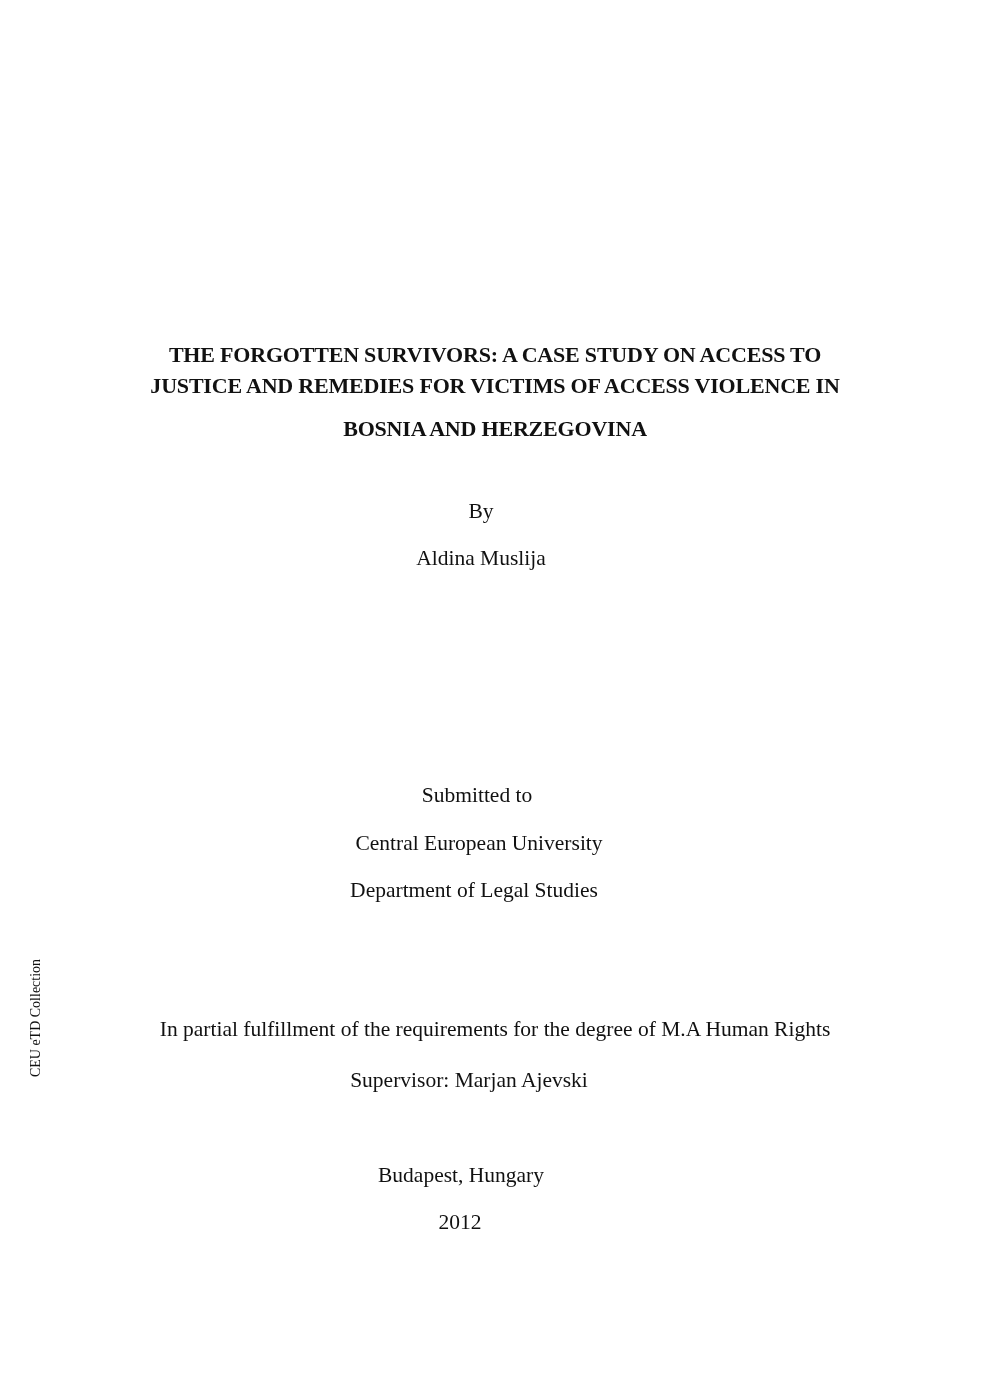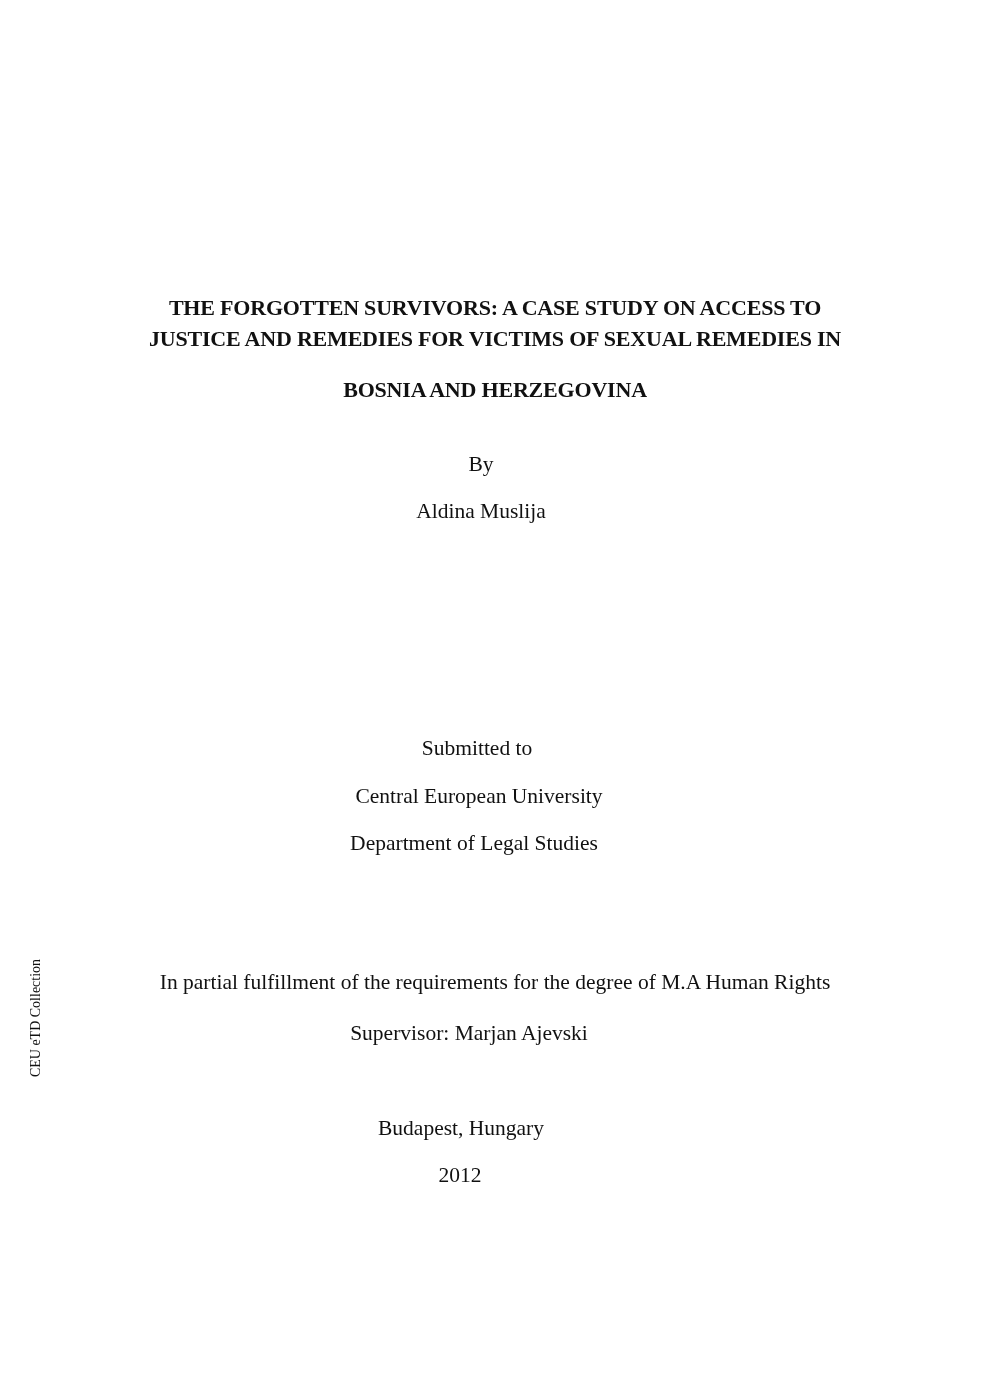--- a/index.html
+++ b/index.html
@@ -1,31 +1,31 @@
 <!DOCTYPE html>
 <html><head>
   <meta charset="utf-8">
   <style>
     html, body { margin: 0; padding: 0; background: #ffffff; }
     body { width: 990px; height: 1400px; position: relative; overflow: hidden;
            font-family: "Liberation Serif", "DejaVu Serif", serif; color: #111; }
-    .line { position: absolute; left: 0; width: 990px; text-align: center; white-space: nowrap; }
+    .line { position: absolute; left: 0; width: 990px; text-align: center; white-space: nowrap; margin-top: 47px; }
     .title { font-weight: bold; font-size: 22px; letter-spacing: -0.2px; }
     .body-text { font-size: 21.5px; }
     .sidebar { position: absolute; left: 24px; top: 1018px; font-size: 14px;
                transform: translate(-50%, -50%) rotate(-90deg); transform-origin: center;
                white-space: nowrap; margin-left: 12px; }
   </style>
 </head>
 <body>
 
 <div>
   <div class="line title" style="top:295px">THE FORGOTTEN SURVIVORS: A CASE STUDY ON ACCESS TO</div>
-  <div class="line title" style="top:326px">JUSTICE AND REMEDIES FOR VICTIMS OF SEXUAL REMEDIES IN</div>
-  <div class="line title" style="top:377px">BOSNIA AND HERZEGOVINA</div>
+  <div class="line title" style="top:326px">JUSTICE AND REMEDIES FOR VICTIMS OF ACCESS VIOLENCE IN</div>
+  <div class="line title" style="top:369px">BOSNIA AND HERZEGOVINA</div>
 
   <div class="line body-text" style="top:452px; left:-14px">By</div>
   <div class="line body-text" style="top:499px; left:-14px">Aldina Muslija</div>
 
   <div class="line body-text" style="top:736px; left:-18px">Submitted to</div>
   <div class="line body-text" style="top:784px; left:-16px">Central European University</div>
   <div class="line body-text" style="top:831px; left:-21px">Department of Legal Studies</div>
 
   <div class="line body-text" style="top:970px">In partial fulfillment of the requirements for the degree of M.A Human Rights</div>
 

